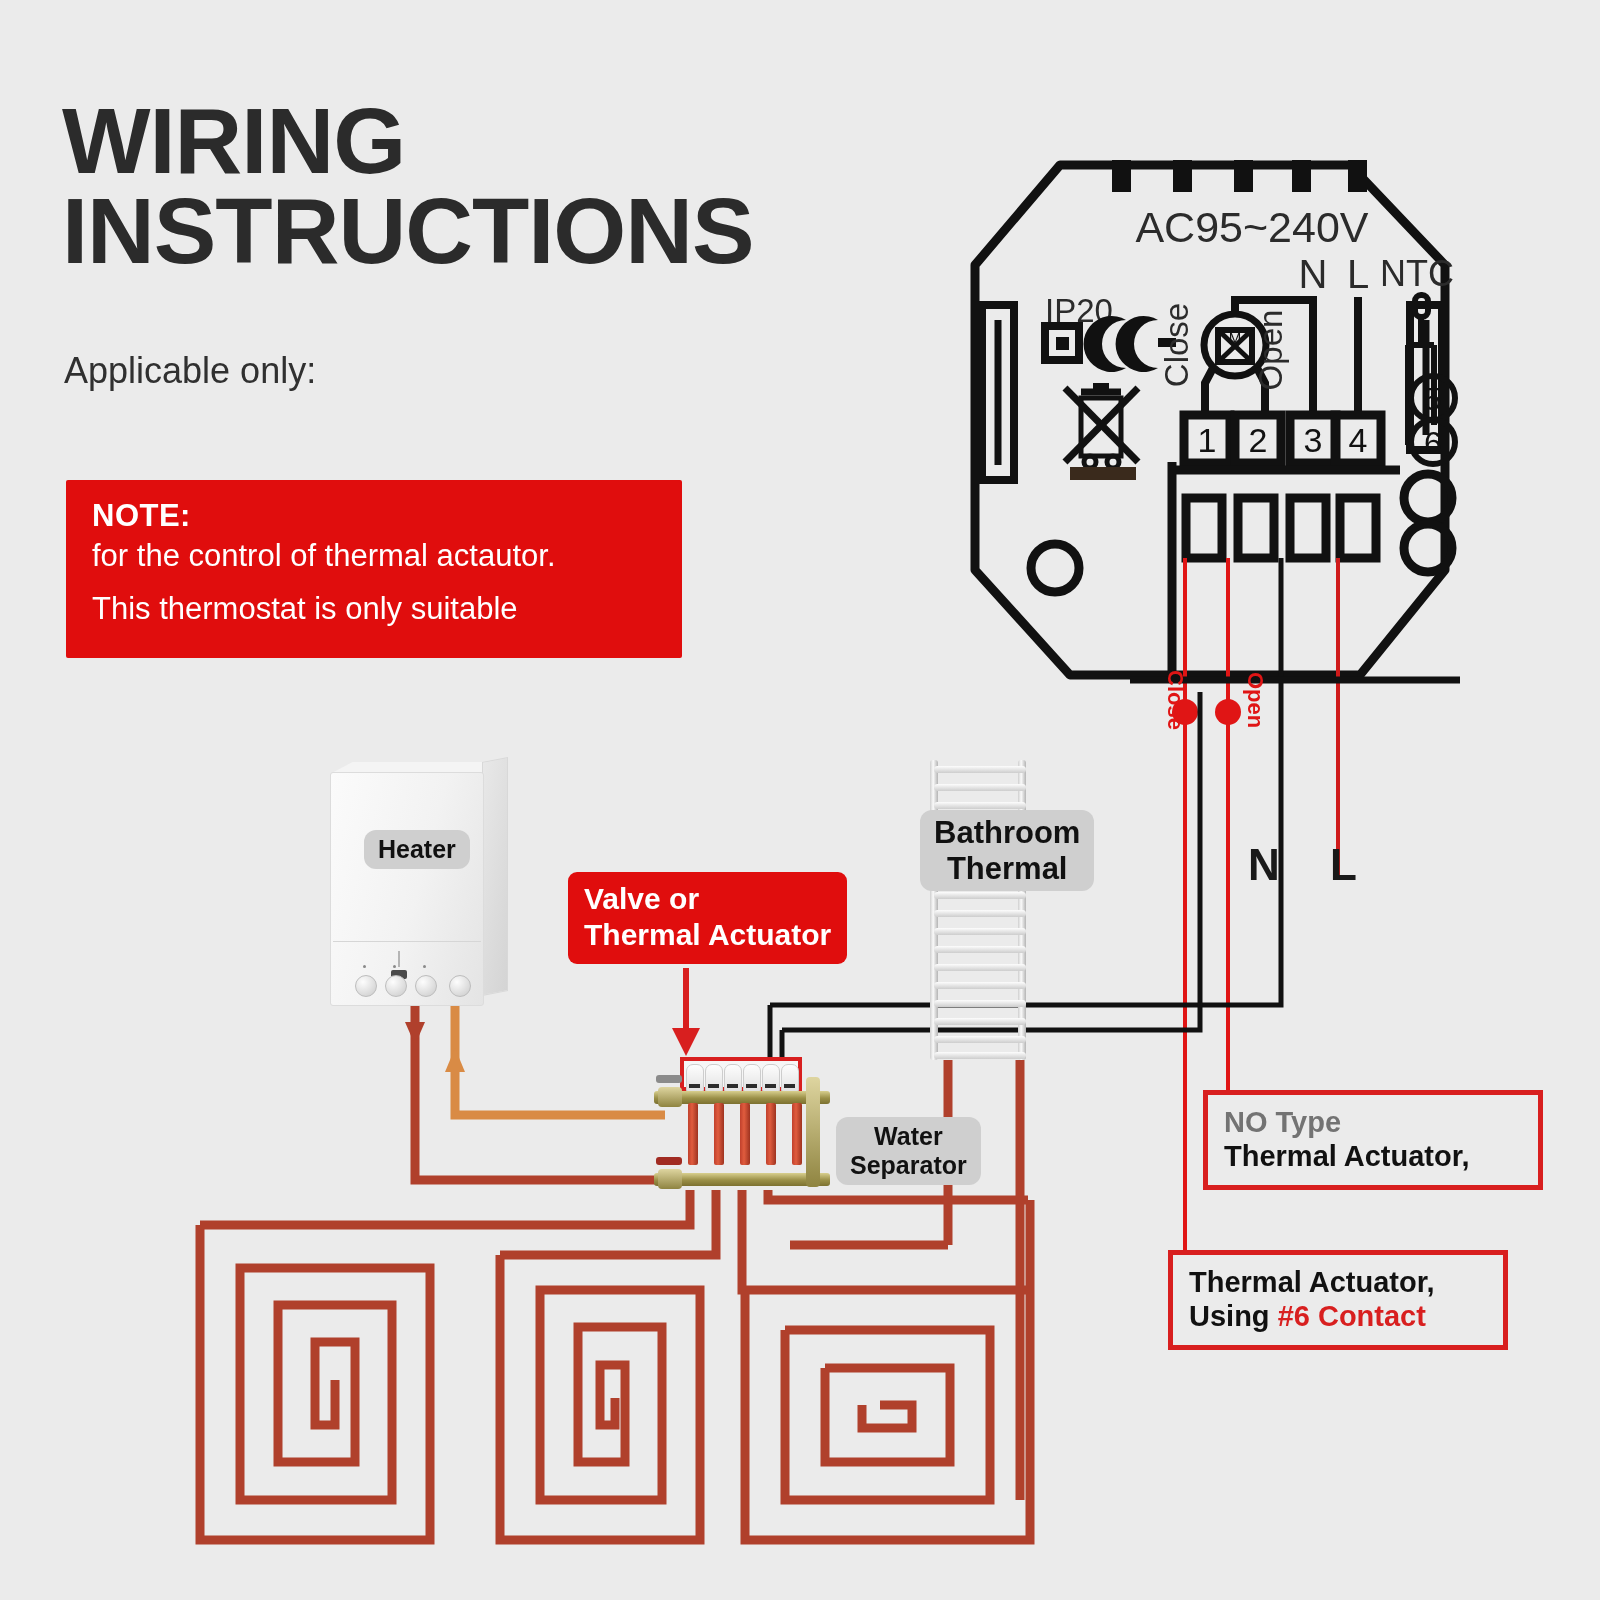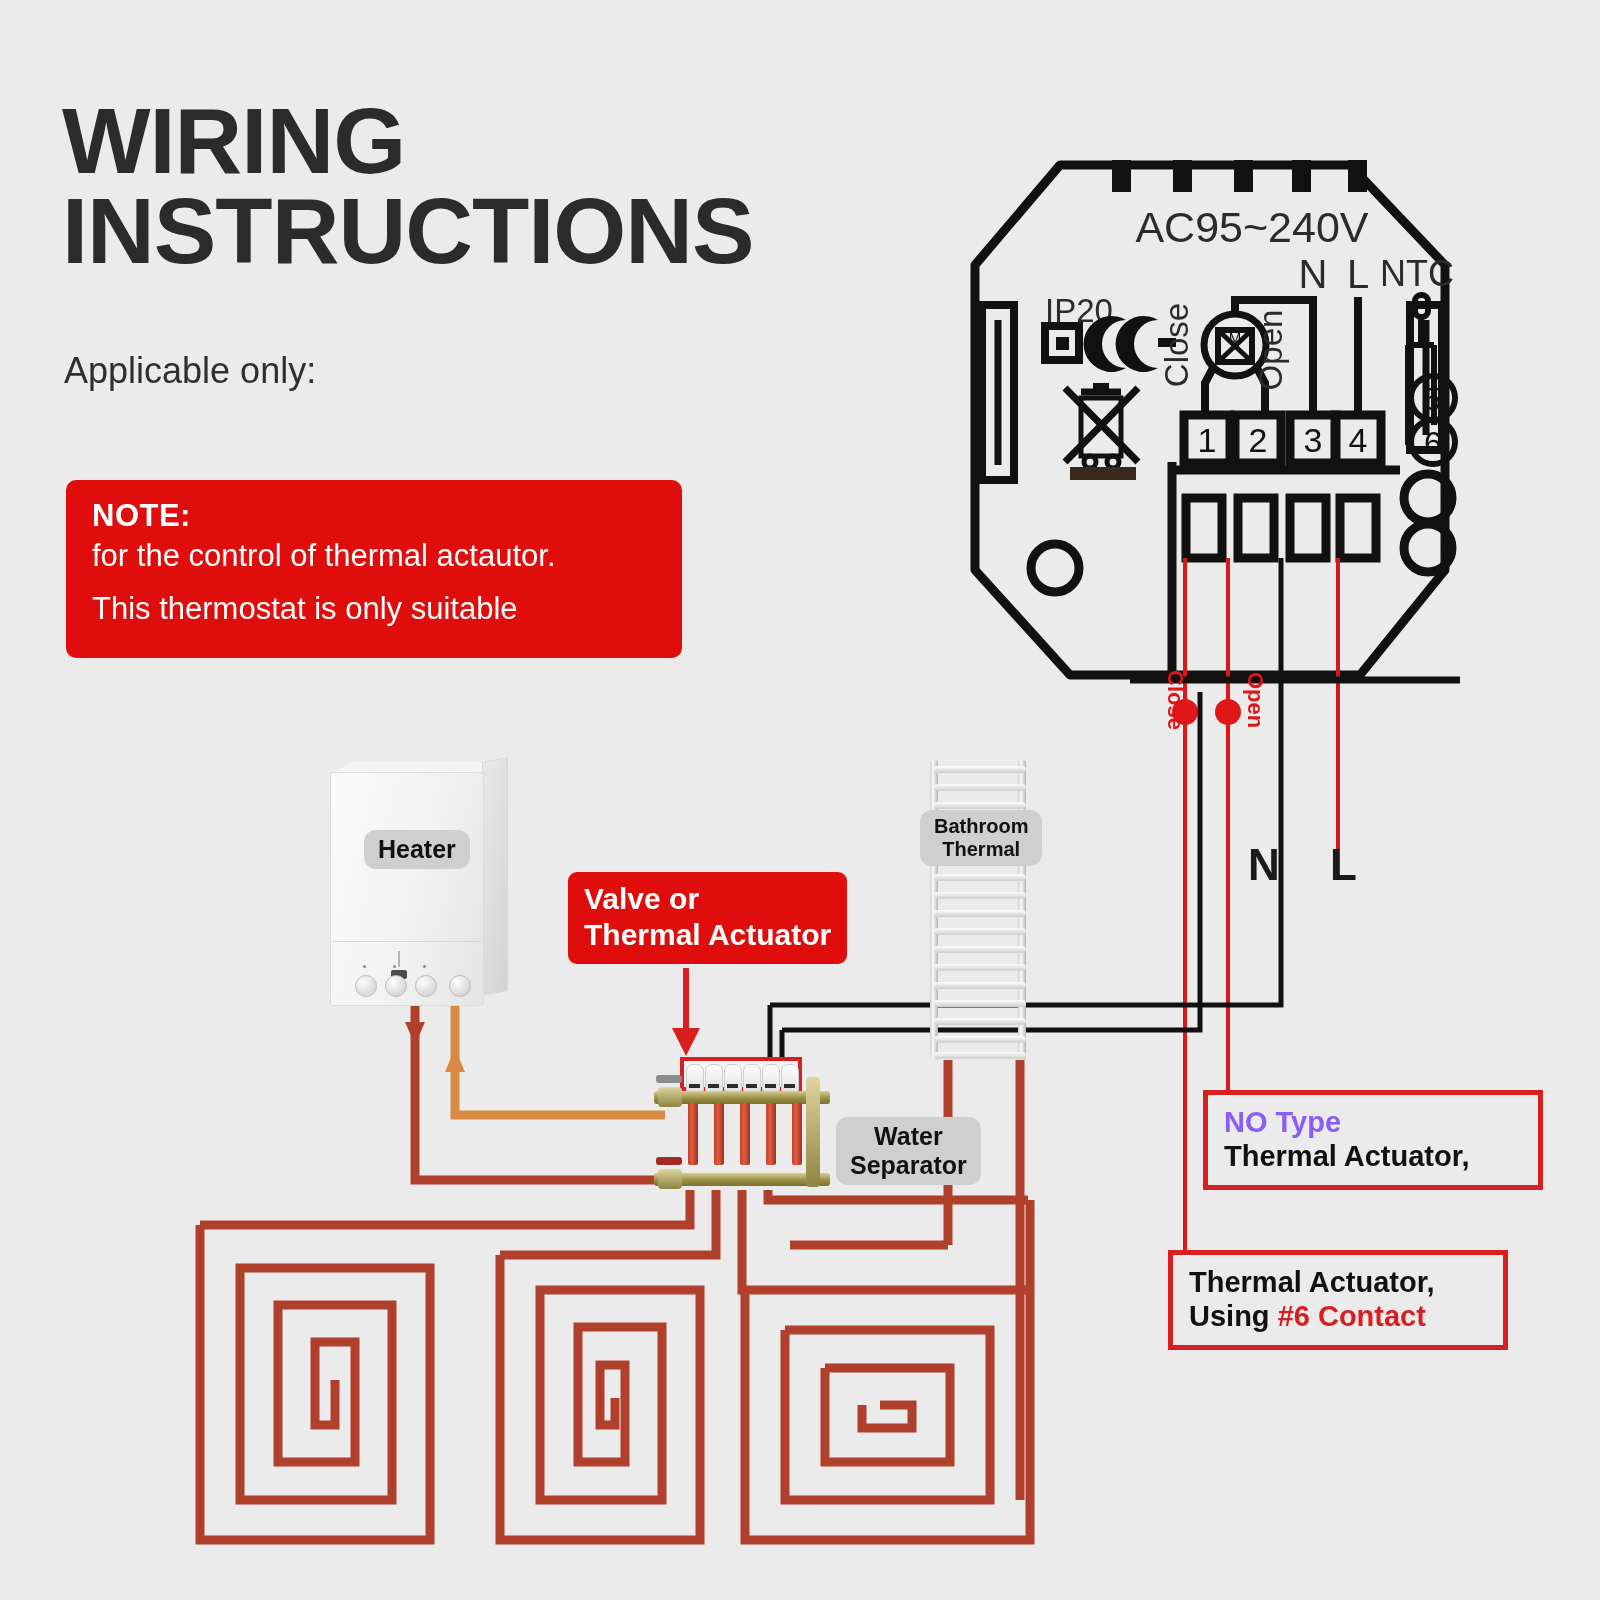--- a/index.html
+++ b/index.html
@@ -31,21 +31,21 @@
     font-size:36px;color:#303030;line-height:1.5;
     white-space:nowrap;
   }
   #applicable div{margin-bottom:6px;}
 
   
   #note-box{
     left:66px;top:480px;
     width:616px;height:178px;
     background:#e00d0d;
-    border-radius:10px;
+    border-radius:2px;
     box-sizing:border-box;
     padding:18px 26px 0 26px;
     color:#fff;
   }
   #note-title{font-size:31px;font-weight:bold;letter-spacing:.5px;}
   #note-l1,#note-l2{font-size:31px;font-weight:400;line-height:1.45;}
   #note-l1{margin-top:8px;}
 
   
   #thermostat{left:930px;top:140px;}
@@ -57,40 +57,40 @@
 
   
   .typebox{
     box-sizing:border-box;
     border:5px solid #d81f1f;
     background:#ebebeb;
     padding:10px 14px 12px 16px;
   }
   #no-box{left:1203px;top:1090px;width:340px;}
   #nc-box{left:1168px;top:1250px;width:340px;}
-  .tb-t1{font-size:29px;font-weight:bold;color:#8b5cf6;line-height:1.18;}
+  .tb-t1{font-size:29px;font-weight:bold;color:#737373;line-height:1.18;}
   .tb-t2{font-size:29px;font-weight:bold;color:#111;line-height:1.18;}
   .tb-t2 .red{color:#d81f1f;}
 
   
   #valve-callout{
     left:568px;top:872px;
     background:#e00d0d;color:#fff;border-radius:9px;
     padding:9px 16px 11px 16px;
     font-size:30px;font-weight:bold;line-height:1.2;
   }
 
   
   .pill{
     background:#cfcfcf;border-radius:12px;
     color:#111;font-weight:bold;text-align:center;
     padding:5px 14px;
   }
   #lbl-heater{left:364px;top:830px;font-size:25px;}
-  #lbl-radiator{left:920px;top:810px;font-size:20px;line-height:1.15;}
+  #lbl-radiator{left:920px;top:810px;font-size:31px;line-height:1.15;}
   #lbl-separator{left:836px;top:1117px;font-size:25px;line-height:1.15;}
 
   
   #heater{left:330px;top:762px;width:176px;height:242px;}
   #heater .front{
     position:absolute;left:0;top:10px;width:152px;height:232px;
     background:linear-gradient(105deg,#fbfbfb 0%,#f2f2f2 55%,#e4e4e4 100%);
     border:1px solid #dcdcdc;border-radius:3px;
   }
   #heater .side{

